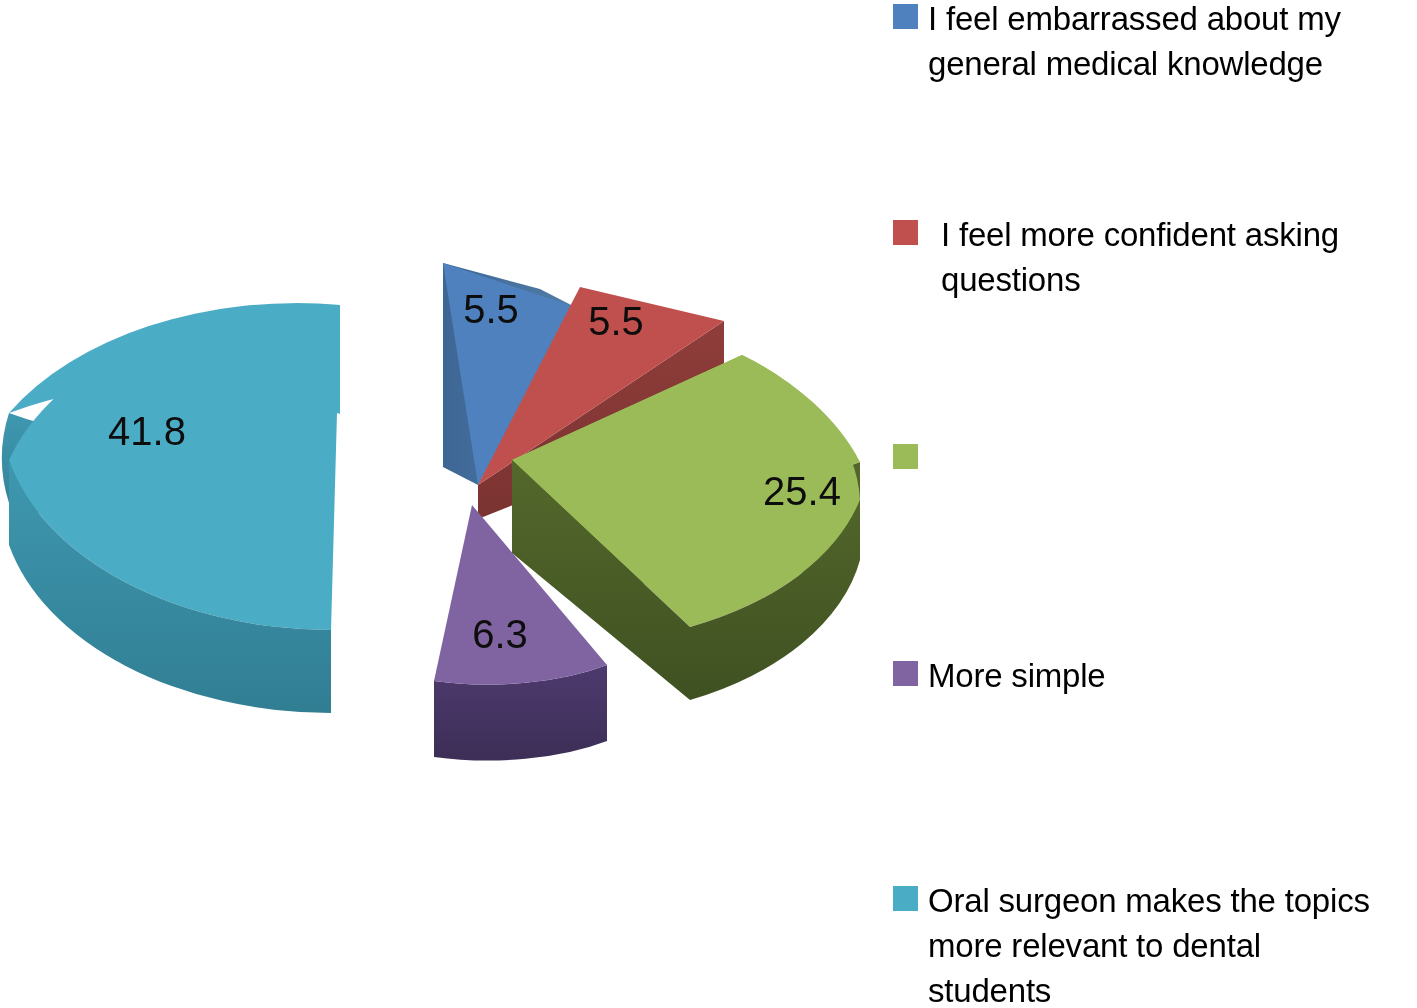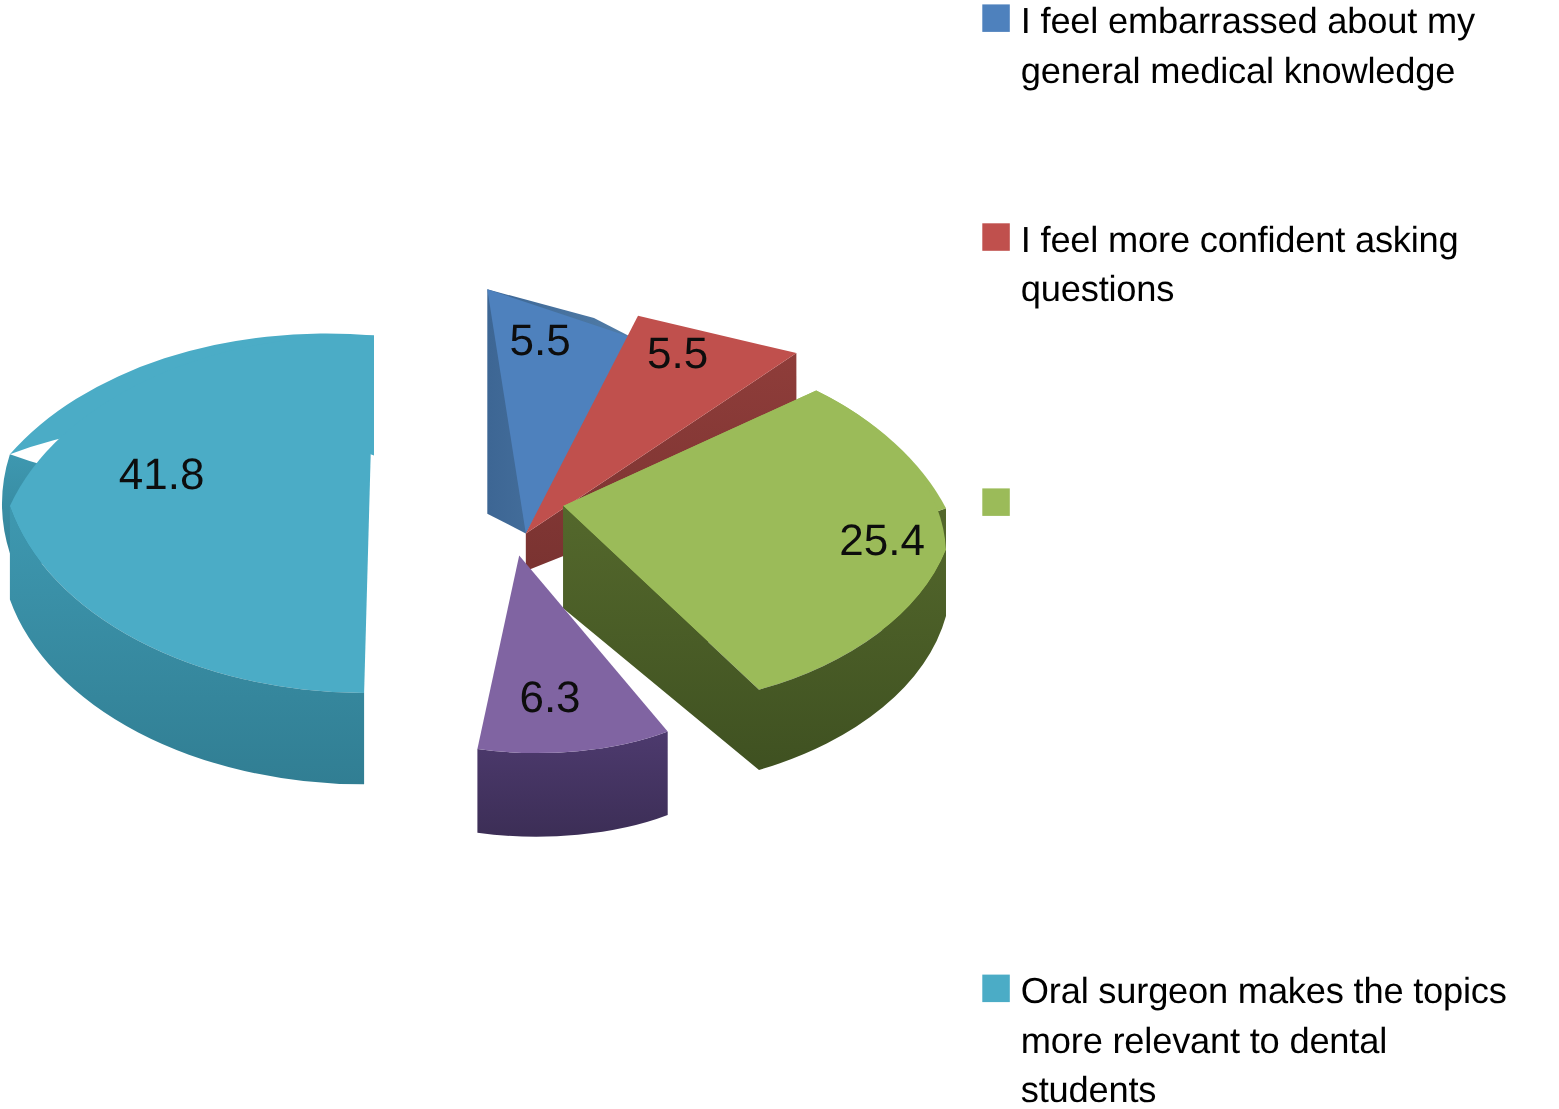--- a/index.html
+++ b/index.html
@@ -51,21 +51,21 @@
   }
   .legend-text {
     font-family: "Liberation Sans", sans-serif;
     font-size: 33px;
     line-height: 45px;
     color: #000000;
     letter-spacing: -0.2px;
     white-space: pre-line;
   }
   #li-0 { top: -4px; }
-  #li-1 { top: 195px; }
+  #li-1 { top: 212px; gap: 13px; }
   #li-2 { top: 436px; }
   #li-3 { top: 653px; }
   #li-4 { top: 878px; }
 </style>
 </head>
 <body>
 
 <div id="figure">
 
   <div id="pie-area">
@@ -196,20 +196,24 @@
     <div class="legend-item" id="li-1">
       <span class="legend-swatch" style="background:#c0504d"></span>
       <span class="legend-text">I feel more confident asking
 questions</span>
     </div>
 
     <div class="legend-item" id="li-2">
       <span class="legend-swatch" style="background:#9bbb59"></span>
     </div>
 
+    <div class="legend-item" id="li-3">
+      <span class="legend-swatch" style="background:#8064a2"></span>
+      <span class="legend-text">More simple</span>
+    </div>
 
     <div class="legend-item" id="li-4">
       <span class="legend-swatch" style="background:#4bacc6"></span>
       <span class="legend-text">Oral surgeon makes the topics
 more relevant to dental
 students</span>
     </div>
 
   </div>
 </div>

